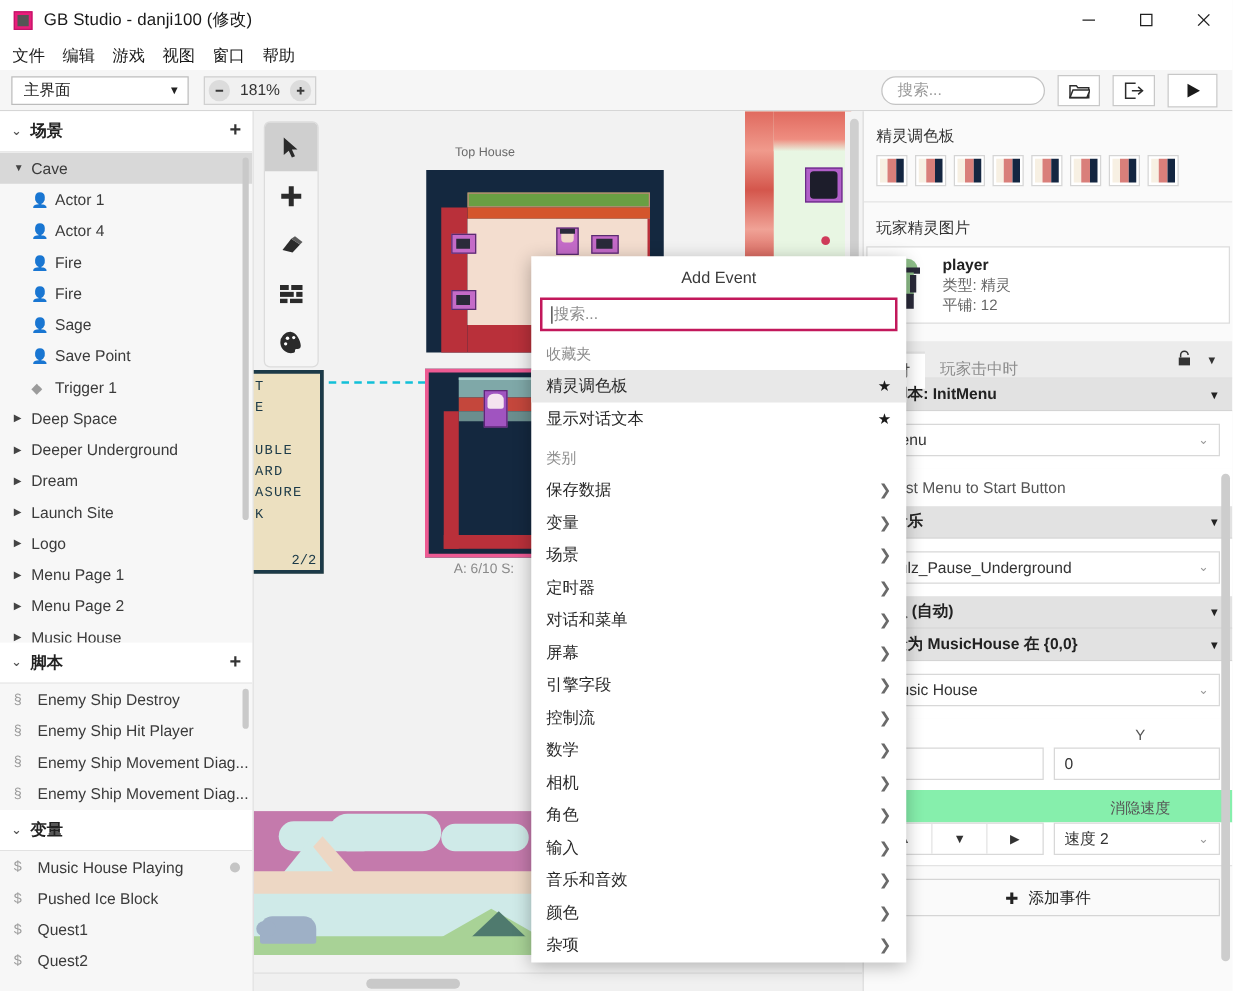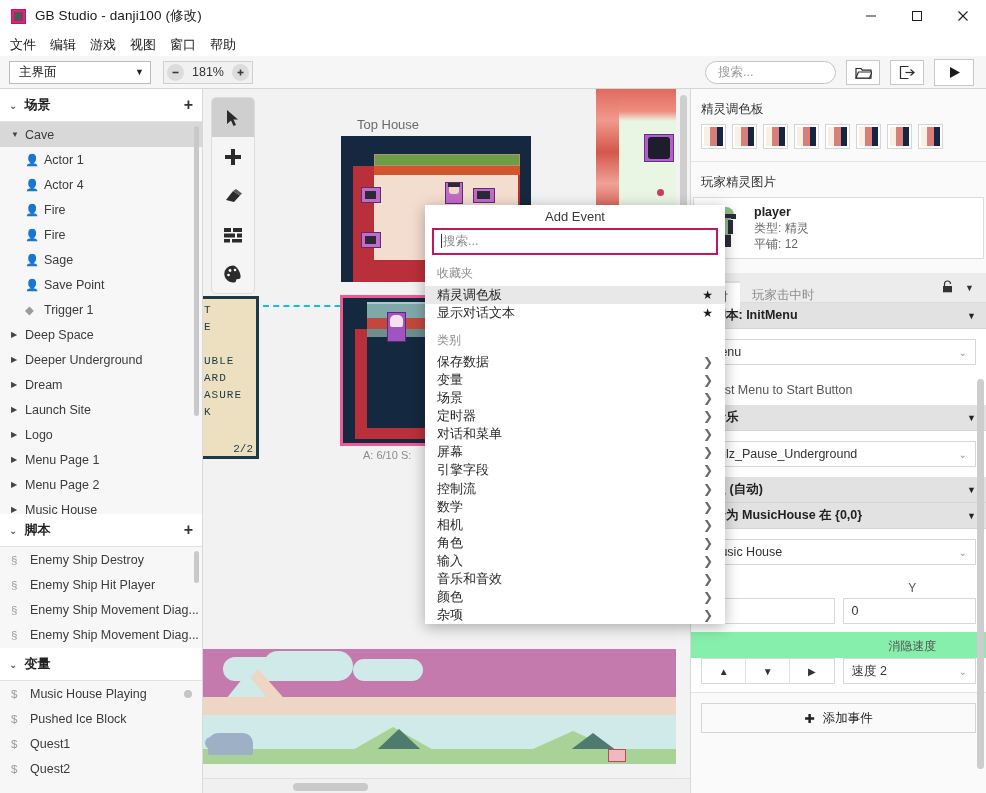--- a/index.html
+++ b/index.html
@@ -115,21 +115,21 @@
     background: #f5f5f5; border: 1px solid #dcdcdc; border-radius: 5px;
     display: flex; flex-direction: column; z-index: 30;
   }
   .tool-btn {
     height: 39px; display: flex; align-items: center; justify-content: center;
     color: #2b2b2b;
   }
   .tool-btn.active { background: #cfcfcf; border-radius: 4px 4px 0 0; }
 
   .scene-label {
-    position: absolute; font-size: 13px; color: #6a6a6a; text-align: center;
+    position: absolute; font-size: 10px; color: #6a6a6a; text-align: center;
   }
   .scene-stat { position: absolute; font-size: 11px; color: #8a8a8a; }
 
   .scene-box { position: absolute; }
 
   
   .conn {
     position: absolute; border-top: 2px dashed #12c0d8; height: 0;
   }
 
@@ -194,21 +194,21 @@
   .mini-btn:last-child { border-right: none; }
   .add-event-btn {
     margin: 10px; height: 30px; border: 1px solid #d5d5d5; background: #fafafa;
     display: flex; align-items: center; justify-content: center; gap: 8px;
     font-size: 12.5px; color: #222;
   }
   .rp-vscroll { position: absolute; right: 2px; top: 290px; width: 7px; height: 390px; border-radius: 4px; background: #cdcdcd; }
 
   
   .dialog {
-    position: absolute; left: 425px; top: 205px; width: 300px; height: 419px;
+    position: absolute; left: 425px; top: 205px; width: 300px; height: 565px;
     background: #fff; box-shadow: 0 3px 14px rgba(0,0,0,.30); z-index: 100;
     display: flex; flex-direction: column;
   }
   .dlg-title { height: 33px; display: flex; align-items: center; justify-content: center; font-size: 13px; color: #3a3a3a; }
   .dlg-search-wrap { padding: 0 7px; }
   .dlg-search {
     width: 100%; height: 27px; border: 2px solid #c2185b; background: #fff;
     display: flex; align-items: center; padding: 0 7px; font-size: 12.5px; color: #8d8d8d;
     position: relative;
   }

